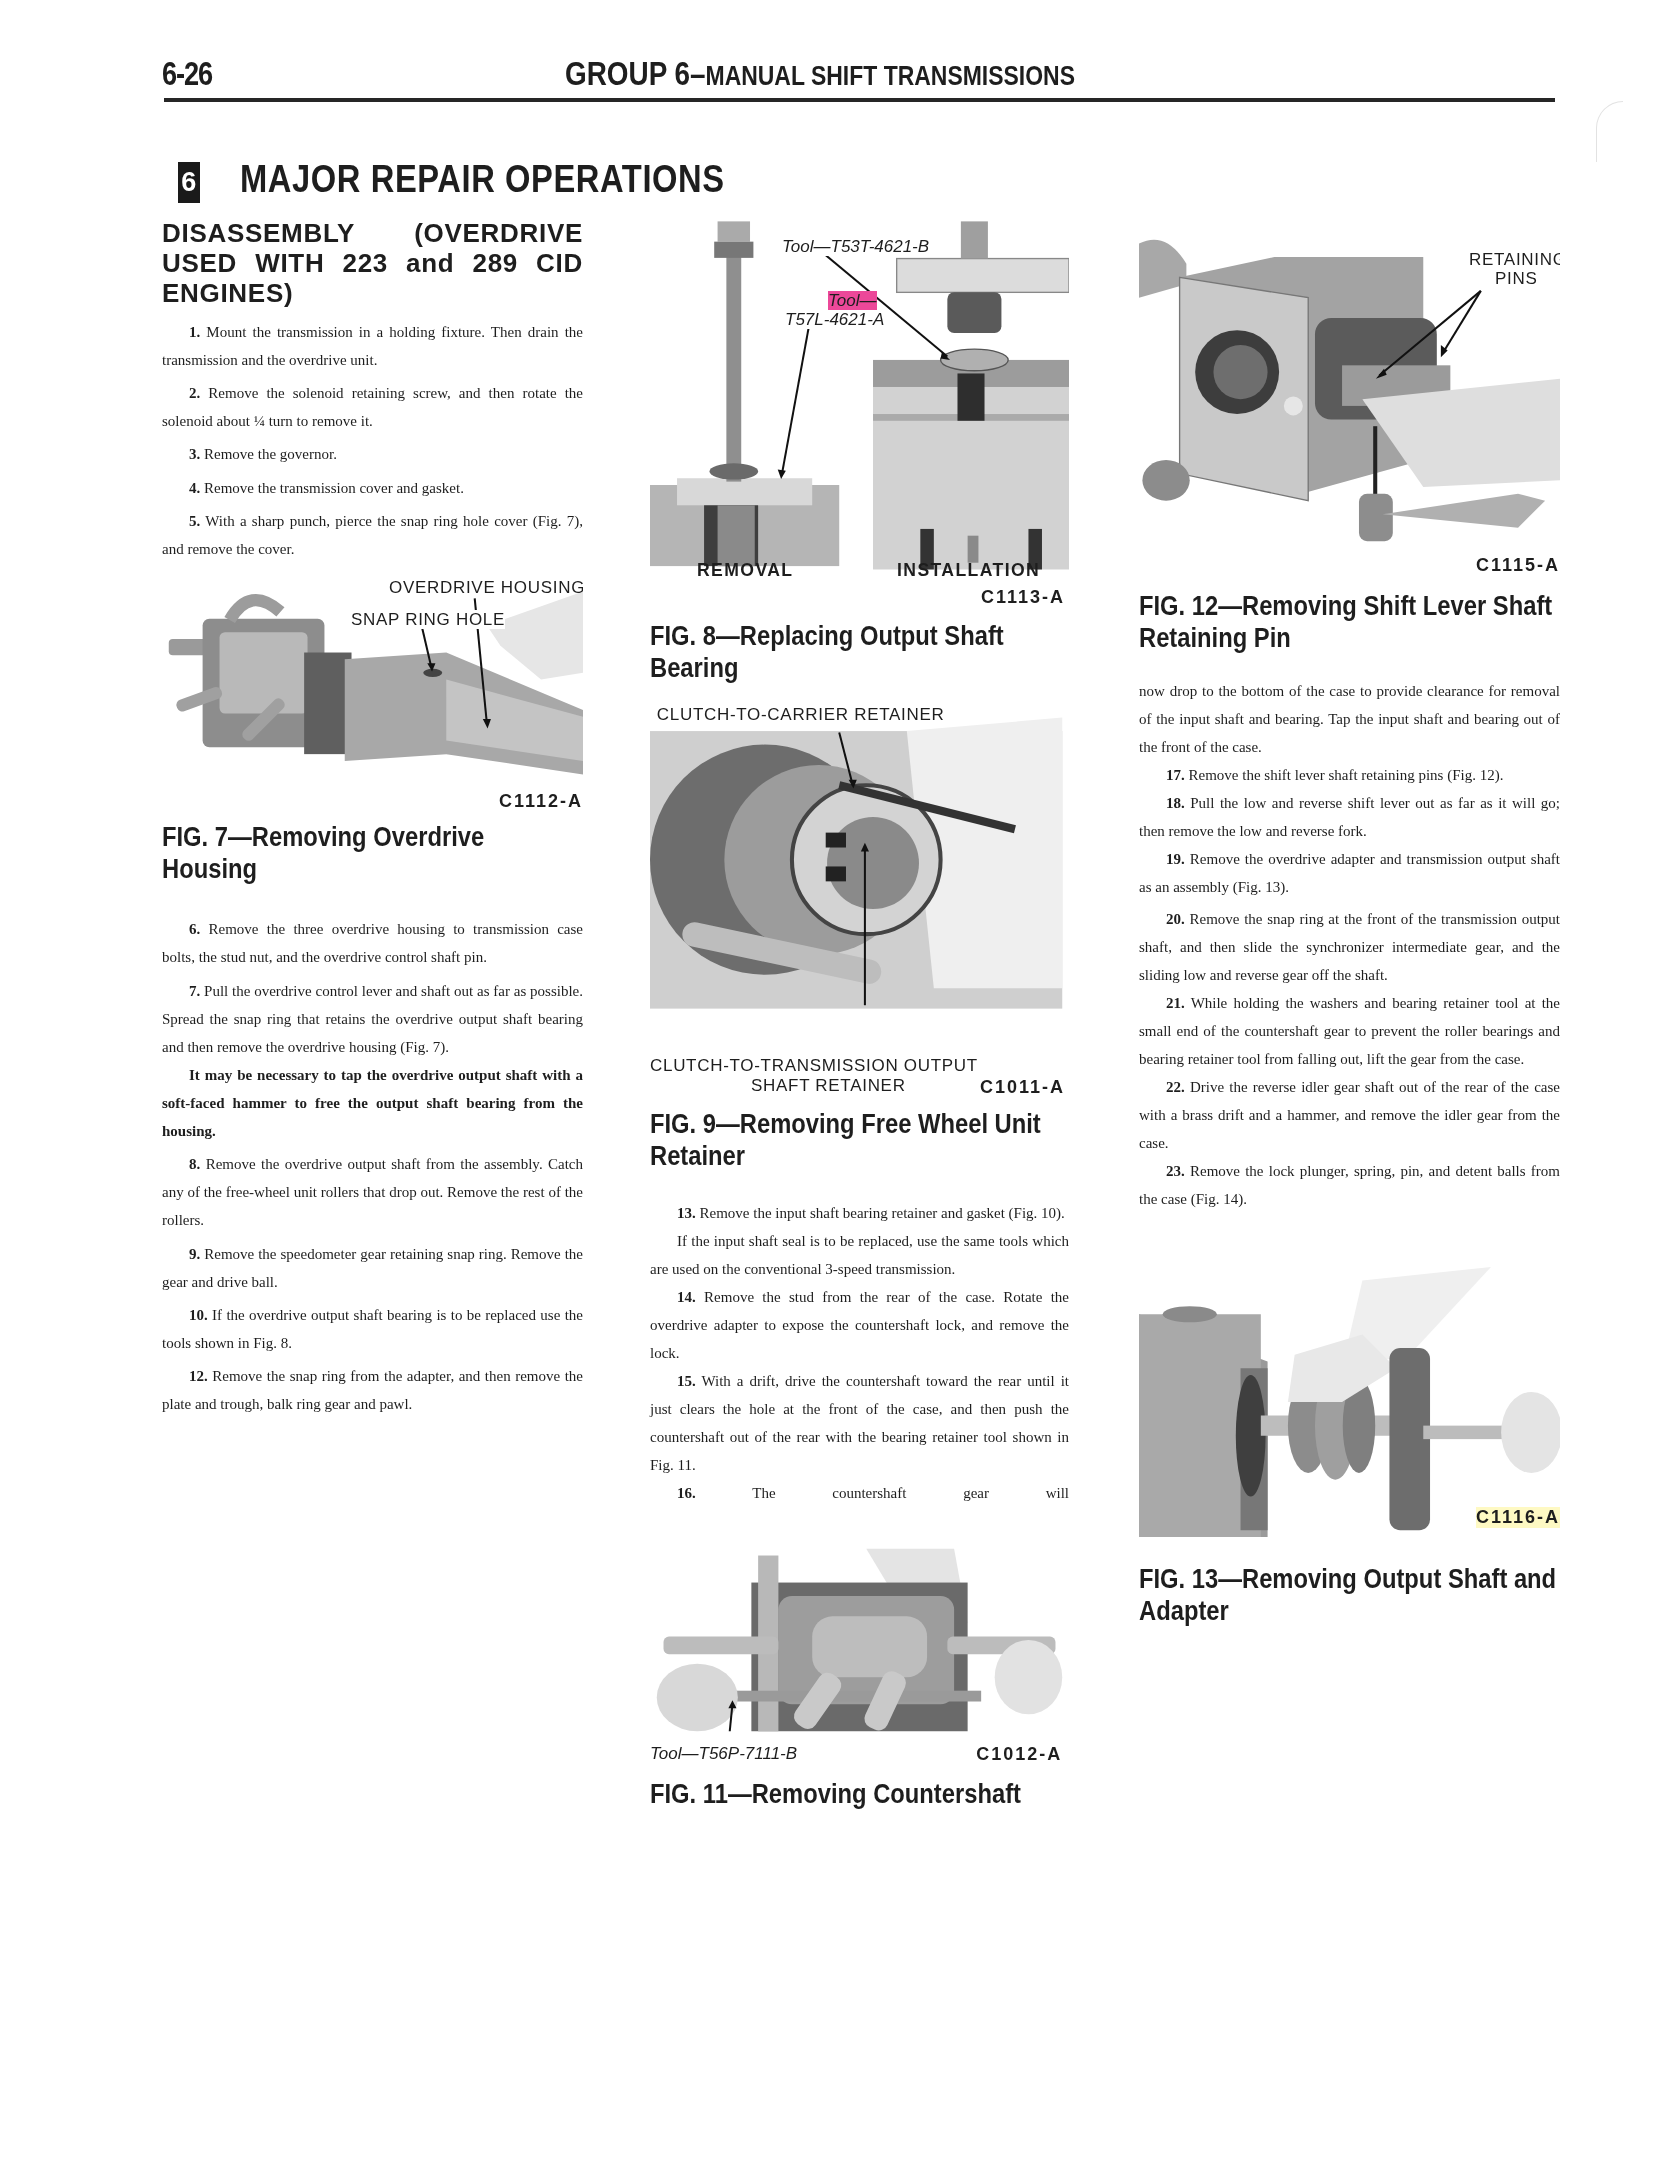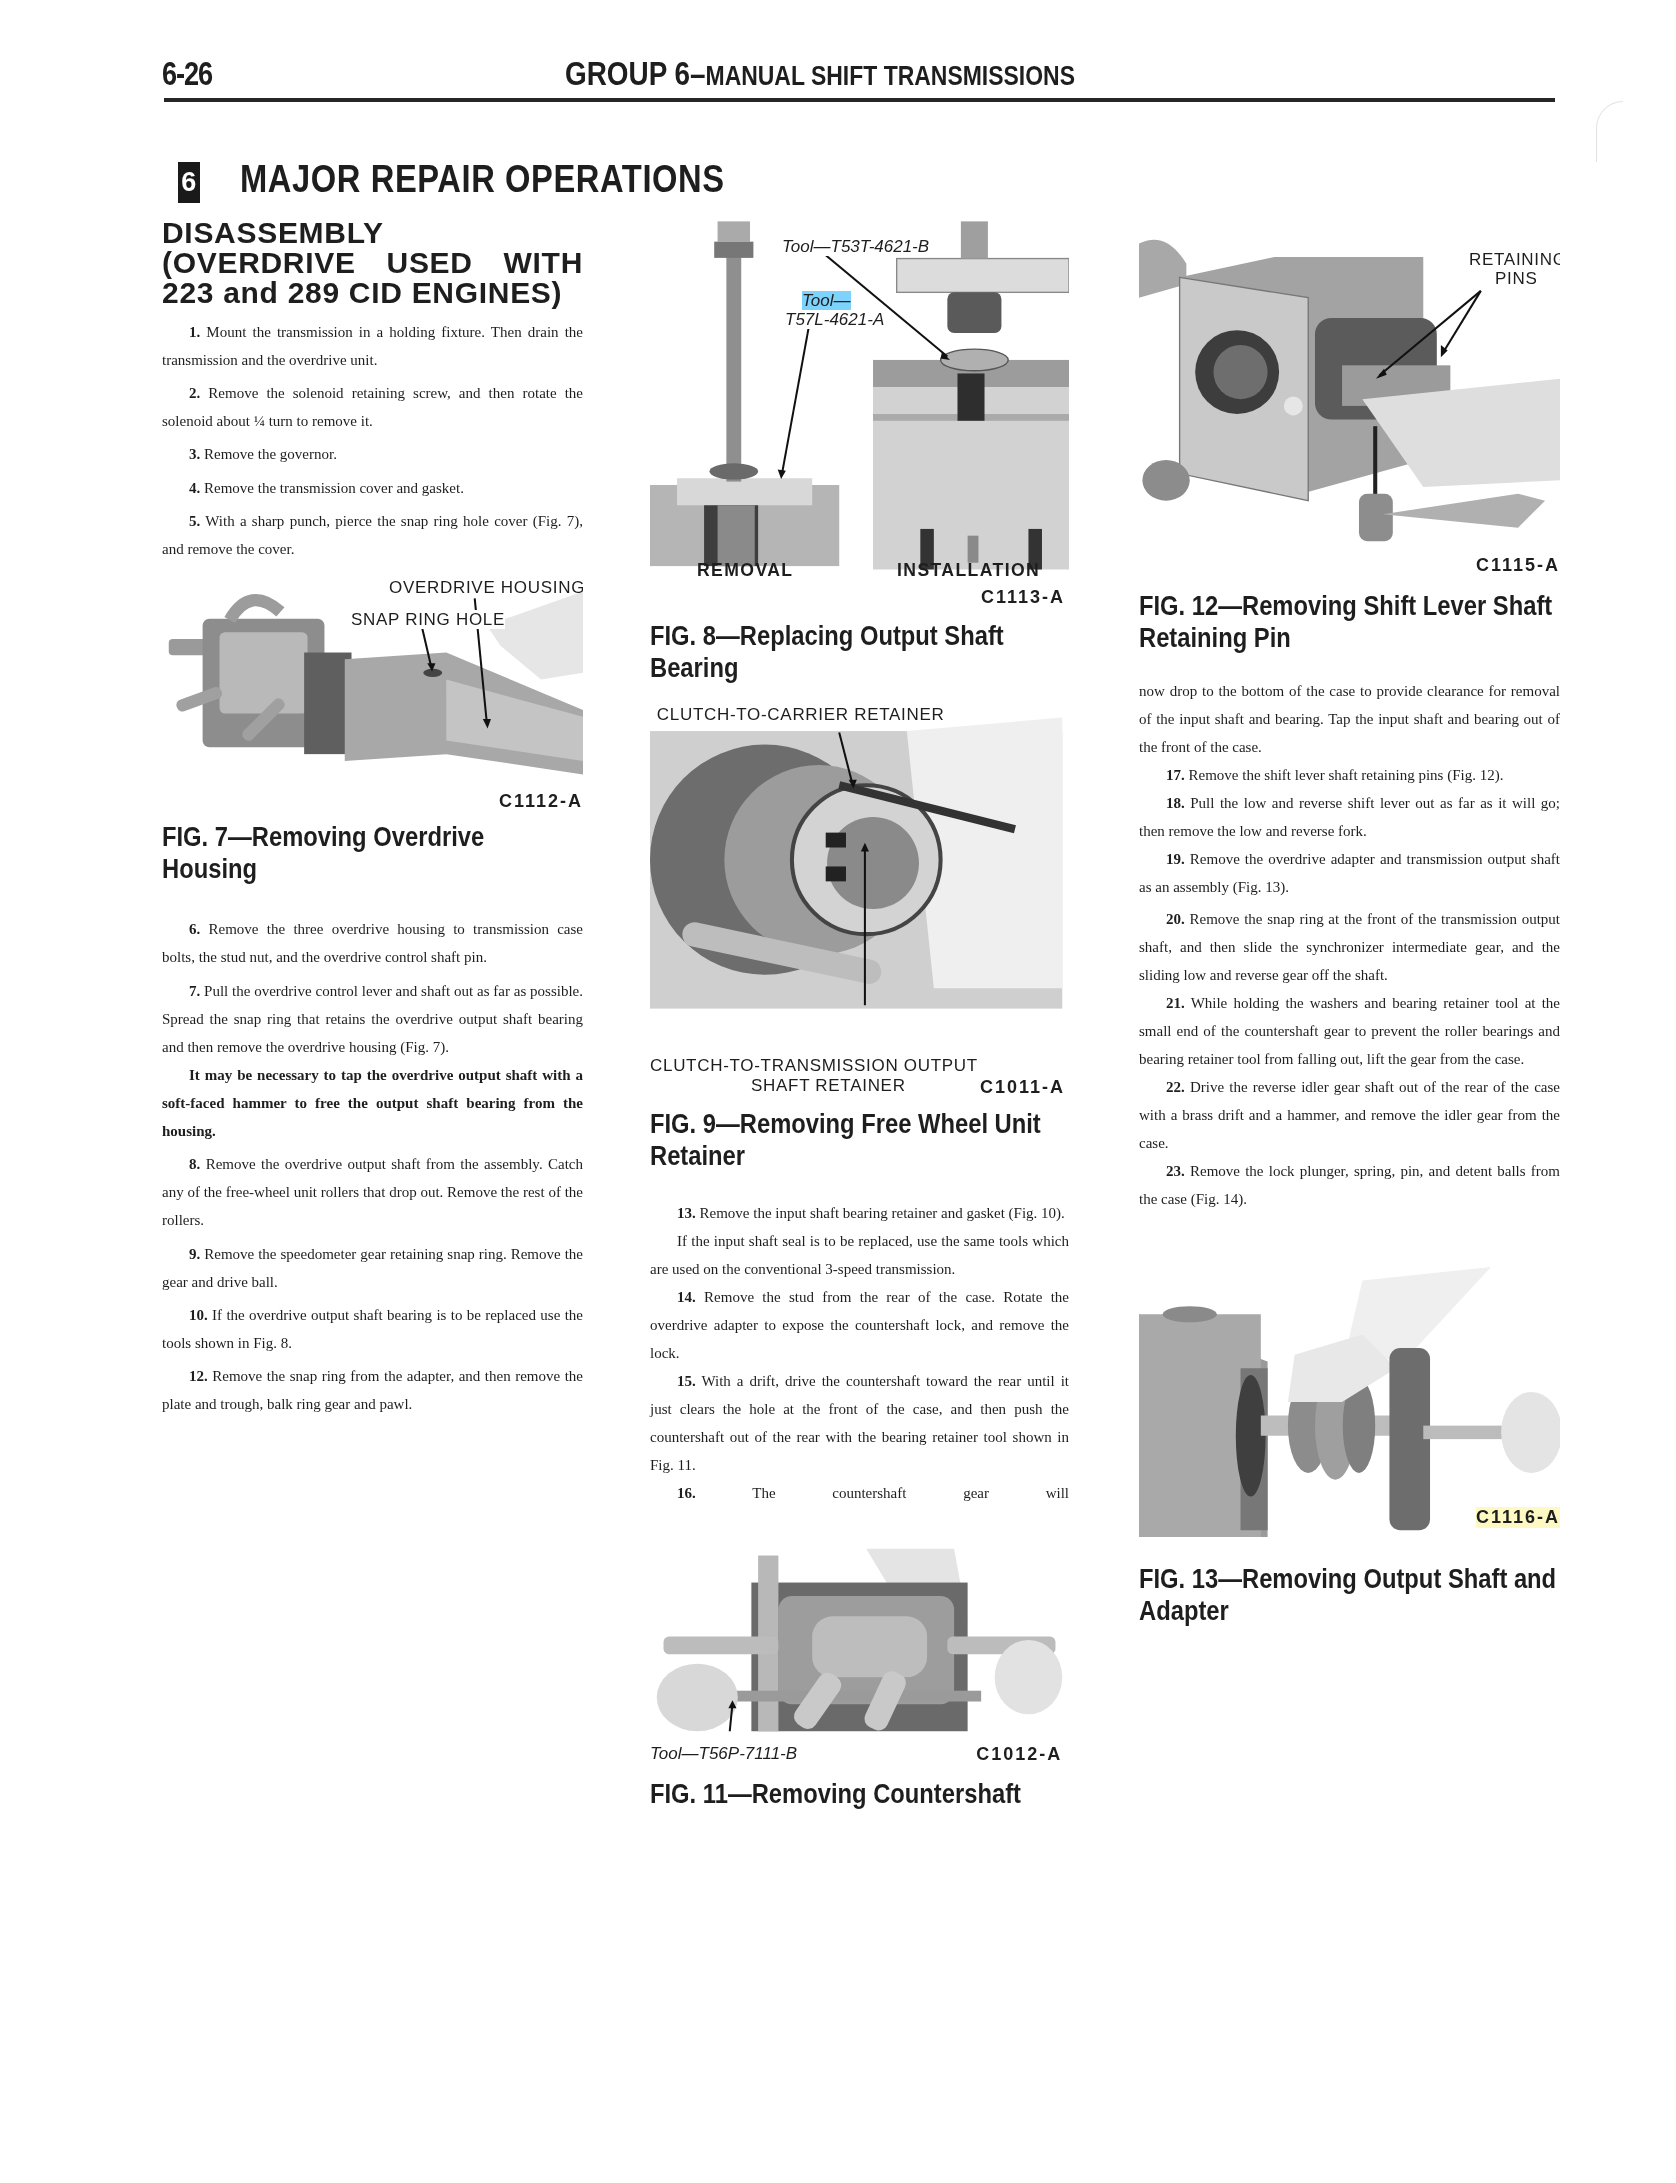--- a/index.html
+++ b/index.html
@@ -13,21 +13,21 @@
   .corner-mark { position: absolute; left: 1596px; top: 101px; width: 27px; height: 61px; border-left: 1.4px solid #cfcfcf; border-top: 1.4px solid #cfcfcf; border-radius: 27px 0 0 0; opacity: .6; }
 
   .sec-badge { position: absolute; left: 178px; top: 162px; width: 21.6px; height: 41px; background: #1a1a1a; color: #fff; font-family: "Liberation Sans", sans-serif; font-weight: bold; font-size: 27px; line-height: 41px; text-align: center; }
   .sec-title { position: absolute; left: 240px; top: 158px; font-family: "Liberation Sans", sans-serif; font-weight: bold; font-size: 38px; letter-spacing: 0.7px; white-space: nowrap; transform: scaleX(0.86); transform-origin: left center; }
 
   .col { position: absolute; }
   .col-left { left: 162px; top: 218px; width: 421px; }
   .col-mid { left: 650px; top: 218px; width: 419px; }
   .col-right { left: 1139px; top: 218px; width: 421px; }
 
-  .subhead { font-family: "Liberation Sans", sans-serif; font-weight: bold; font-size: 30px; line-height: 30px; letter-spacing: 0.7px; text-align: justify; text-align-last: left; margin-bottom: 9.5px; }
+  .subhead { font-family: "Liberation Sans", sans-serif; font-weight: bold; font-size: 26px; line-height: 30px; letter-spacing: 0.7px; text-align: justify; text-align-last: left; margin-bottom: 9.5px; }
   .para { font-size: 15px; line-height: 28px; text-align: justify; text-indent: 27px; margin-bottom: 5.4px; hyphens: none; }
   .para.noindent { text-indent: 0; }
   .para .num { font-weight: bold; }
   .para.bold { font-weight: bold; }
 
   .fig { position: relative; }
   .fig .photo { position: relative; background: #e9e9e9; overflow: hidden; }
   .fig .photo svg { position: absolute; left: 0; top: 0; width: 100%; height: 100%; }
   .callout { position: absolute; font-family: "Liberation Sans", sans-serif; font-size: 17px; line-height: 19px; color: #1e1e1e; white-space: nowrap; letter-spacing: 0.7px; }
   .callout.italic { font-style: italic; letter-spacing: 0; }
@@ -125,21 +125,21 @@
         <ellipse cx="480" cy="210" rx="50" ry="16" fill="#b0b0b0" stroke="#555" stroke-width="2"></ellipse>
         <rect x="400" y="460" width="20" height="60" fill="#333"></rect>
         <rect x="560" y="460" width="20" height="60" fill="#333"></rect>
         <rect x="470" y="470" width="16" height="40" fill="#8a8a8a"></rect>
         <line x1="248" y1="45" x2="440" y2="205" stroke="#111" stroke-width="3"></line>
         <polygon points="432,198 444,210 430,208" fill="#111"></polygon>
         <line x1="237" y1="150" x2="195" y2="380" stroke="#111" stroke-width="3"></line>
         <polygon points="189,372 201,374 194,386" fill="#111"></polygon>
       </svg>
       <span class="callout italic" style="left:132px; top:19px; background:#fff;">Tool—T53T-4621-B</span>
-      <span class="callout italic" style="left:152px; top:73px; background:#7dd3fc;text-align:center;">Tool—</span>
+      <span class="callout italic" style="left:178px; top:73px; background:#ec4899;text-align:center;">Tool—</span>
       <span class="callout italic" style="left:135px; top:92px; background:#fff;">T57L-4621-A</span>
       <span class="callout bold" style="left:47px; top:343px;">REMOVAL</span>
       <span class="callout bold" style="left:247px; top:343px;">INSTALLATION</span>
     </div>
     <div style="height:30px; position:relative;">
       <span class="figcode" style="right:4px; top:4px;">C1113-A</span>
     </div>
     <div class="figcap" style="margin-top:6.8px;">
       <span class="fignum">FIG. 8</span><span>—Replacing Output Shaft Bearing</span>
     </div>

